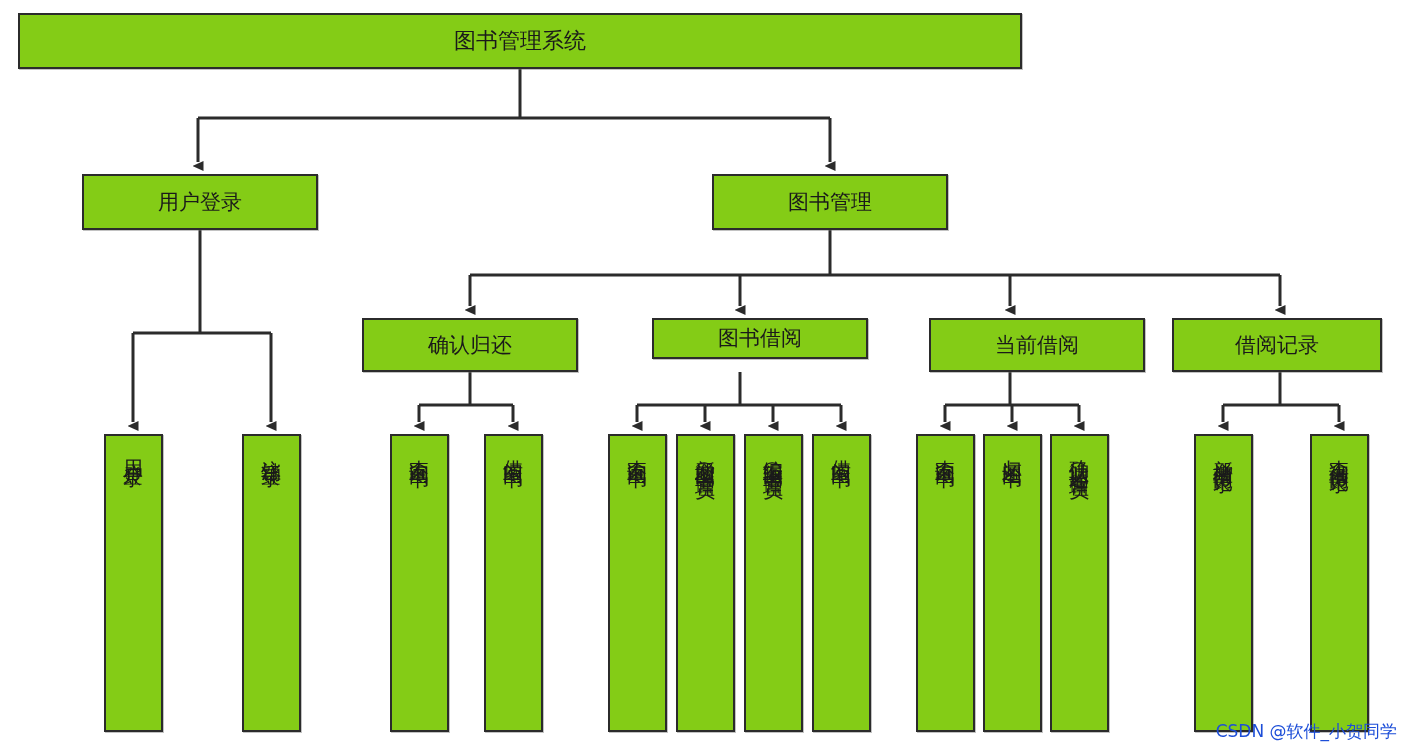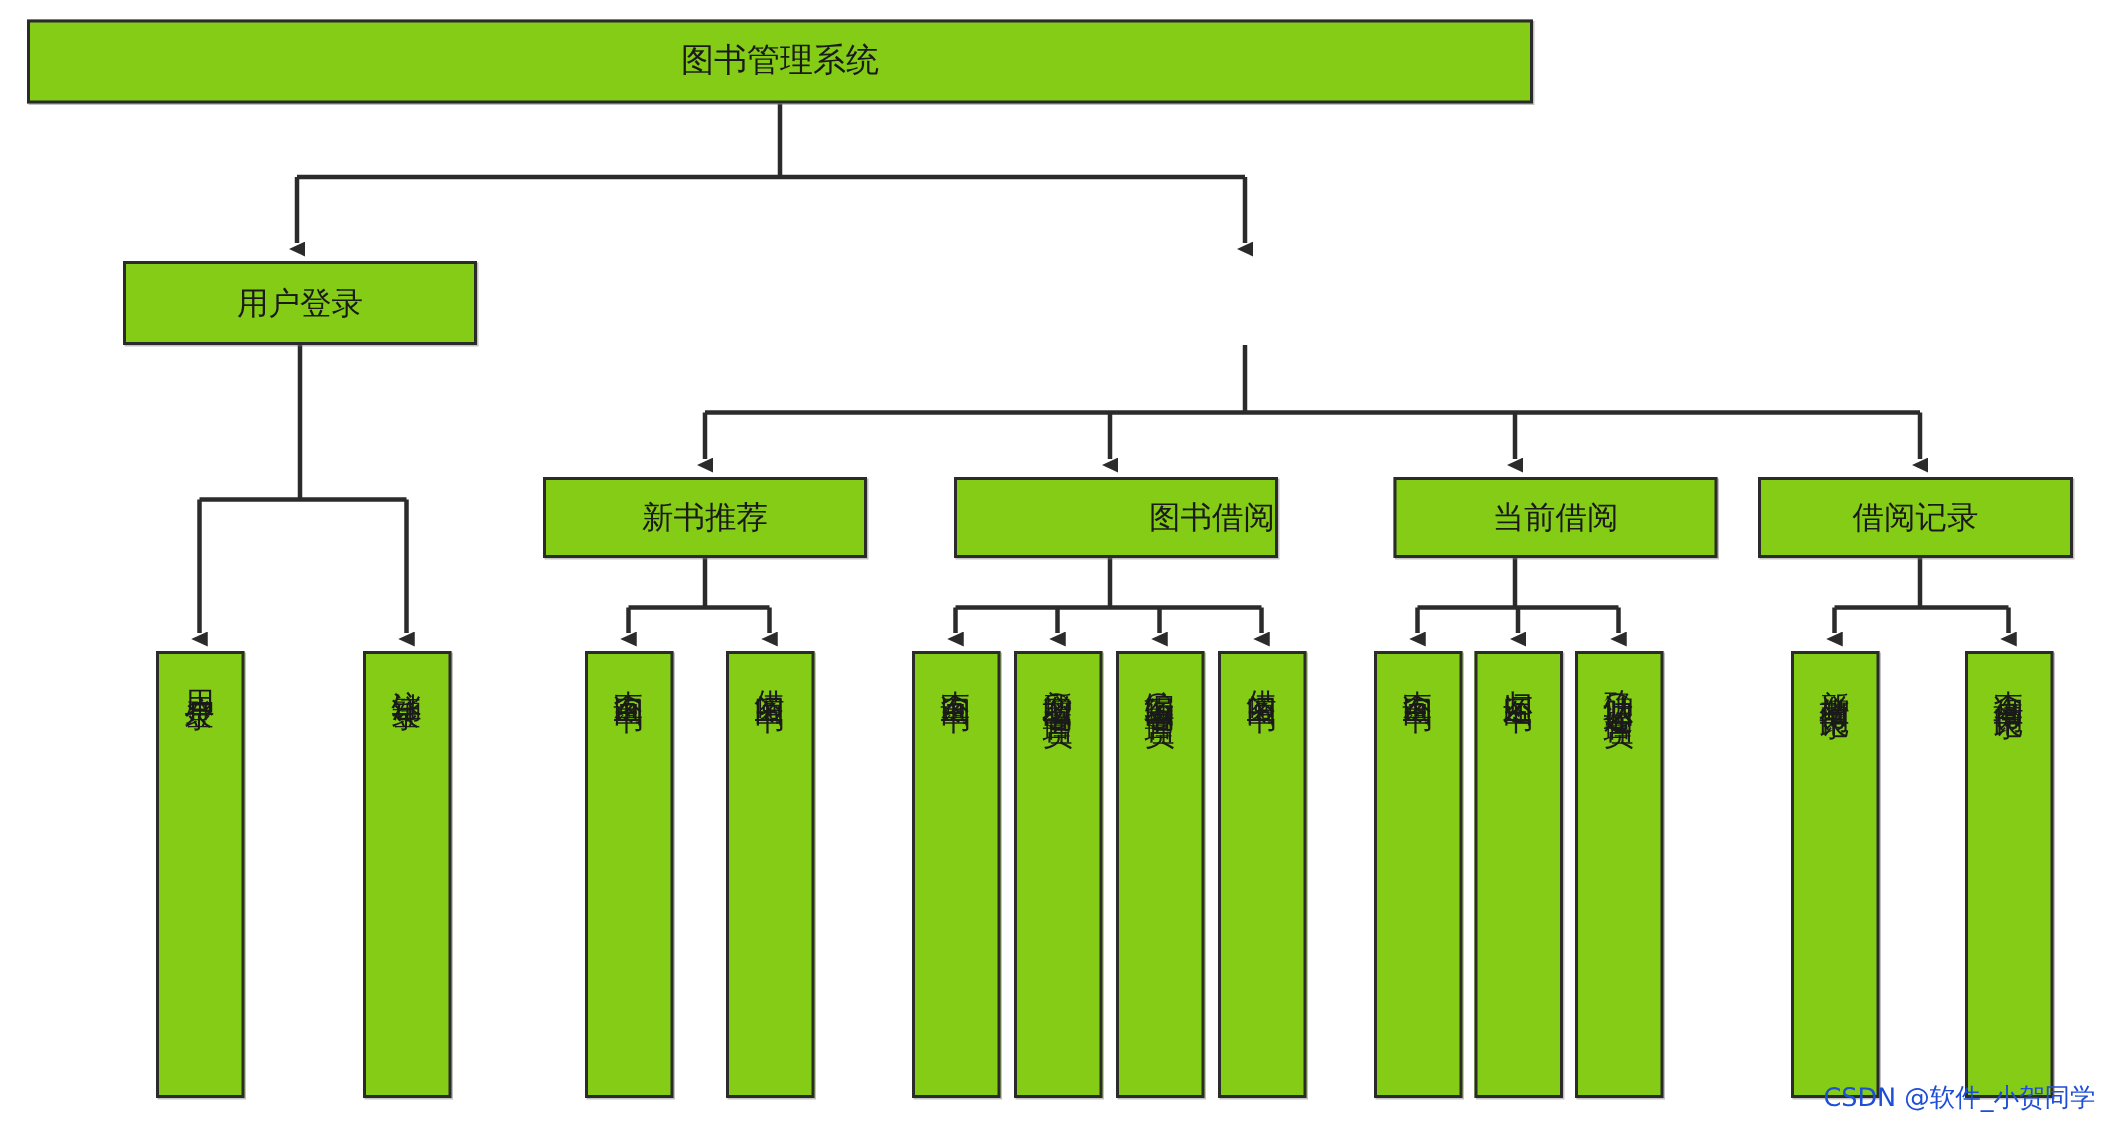--- a/index.html
+++ b/index.html
@@ -125,25 +125,28 @@
     </g>
   </svg>
 
   <div class="node root horiz" style="left: 18px; top: 13px; width: 1004px; height: 56px; border-color: rgb(43, 43, 43);">
     <span class="label">图书管理系统</span>
   </div>
 
   <div class="node horiz" style="left: 82px; top: 174px; width: 236px; height: 56px; border-color: rgb(43, 43, 43);">
     <span class="label">用户登录</span>
   </div>
+  <div class="node horiz" style="left: 712px; top: 174px; width: 236px; height: 56px; border-color: rgb(43, 43, 43);">
+    <span class="label">图书管理</span>
+  </div>
 
   <div class="node horiz" style="left: 362px; top: 318px; width: 216px; height: 54px; border-color: rgb(43, 43, 43);">
-    <span class="label">新书推荐</span>
+    <span class="label">确认归还</span>
   </div>
-  <div class="node horiz" style="left: 636px; top: 318px; width: 216px; height: 54px; border-color: rgb(43, 43, 43); justify-content: flex-end;">
+  <div class="node horiz" style="left: 652px; top: 318px; width: 216px; height: 41px; border-color: rgb(43, 43, 43);">
     <span class="label">图书借阅</span>
   </div>
   <div class="node horiz" style="left: 902px; top: 318px; width: 216px; height: 54px; border-color: rgb(43, 43, 43); margin-left: 27px;">
     <span class="label">当前借阅</span>
   </div>
   <div class="node horiz" style="left: 1172px; top: 318px; width: 210px; height: 54px; border-color: rgb(43, 43, 43);">
     <span class="label">借阅记录</span>
   </div>
 
   <div class="node vert" style="left: 104px; top: 434px; width: 59px; height: 298px; border-color: rgb(43, 43, 43);">

